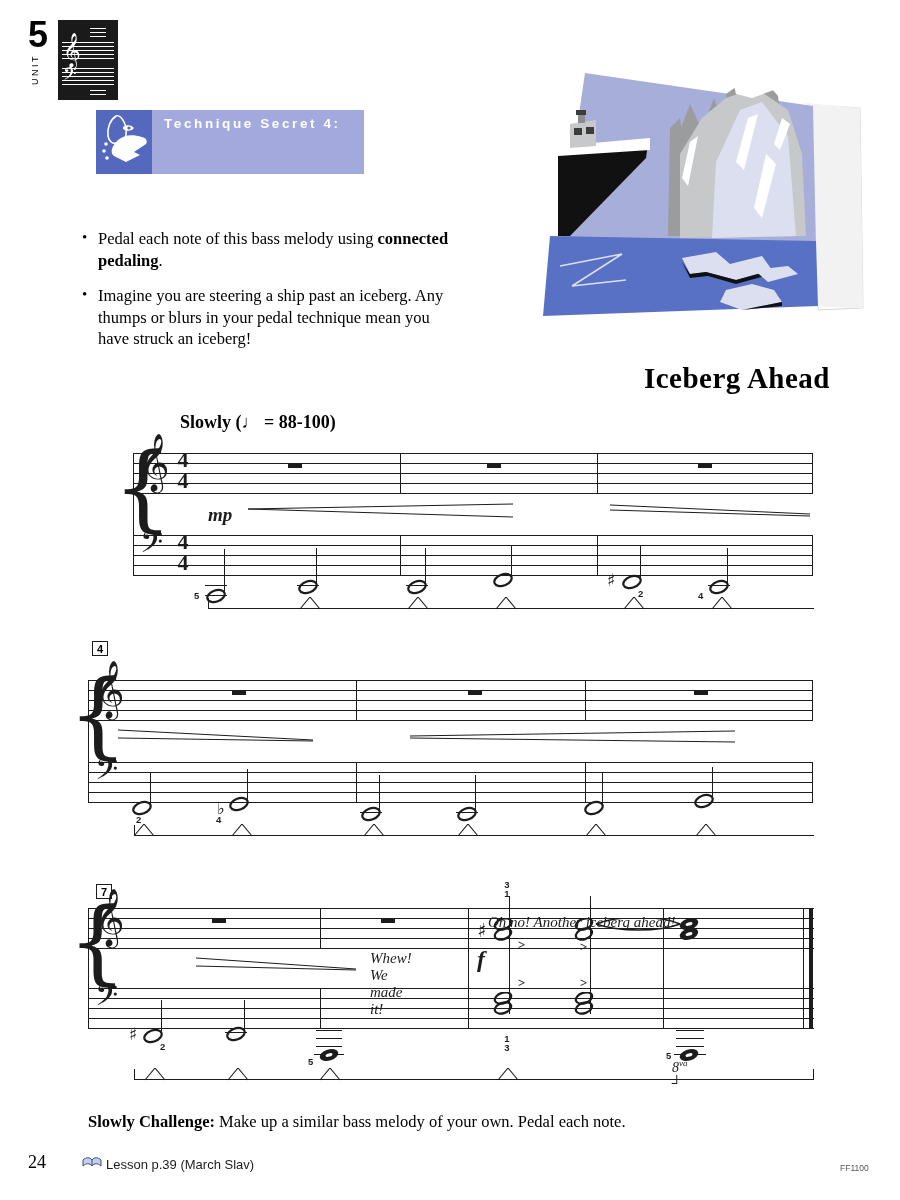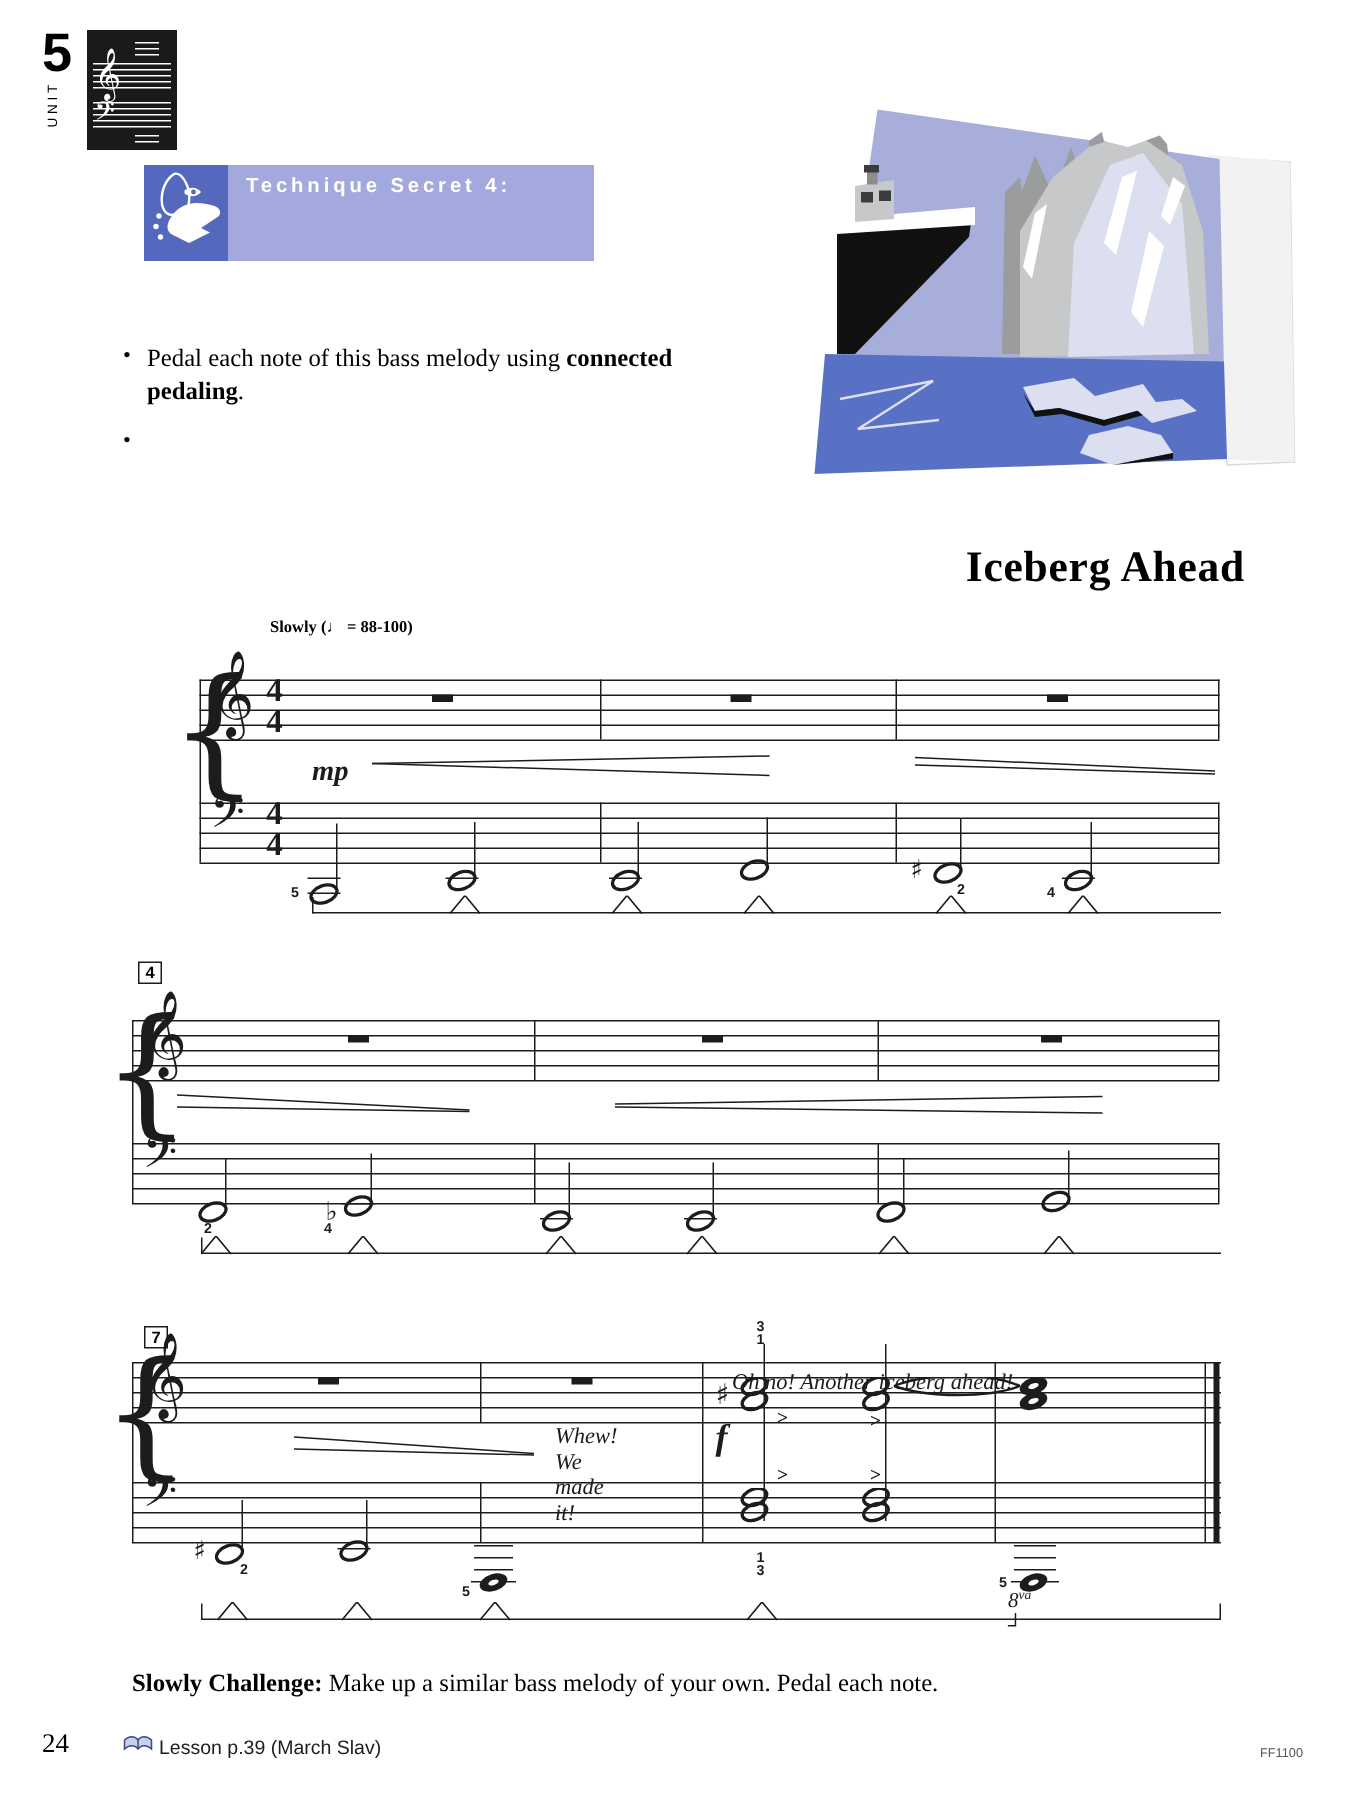--- a/index.html
+++ b/index.html
@@ -13,21 +13,21 @@
             font-weight:bold;font-size:36px;line-height:34px;}
   .unit-word{position:absolute;left:2px;top:36px;width:14px;
              font-family:"Liberation Sans",sans-serif;font-size:9px;letter-spacing:2.5px;
              writing-mode:vertical-rl;transform:rotate(180deg);}
   .unit-sq{position:absolute;left:30px;top:2px;width:60px;height:80px;background:#1a1a1a;overflow:hidden;}
   .unit-sq .ln{position:absolute;left:4px;width:52px;height:1.3px;background:#fff;}
   .unit-sq .sm{position:absolute;width:16px;height:1.3px;background:#fff;left:32px;}
   .unit-sq .cl{position:absolute;color:#fff;font-family:"DejaVu Sans",sans-serif;}
 
   
-  #tech-box{left:96px;top:110px;width:300px;}
+  #tech-box{left:96px;top:110px;width:268px;}
   #tech-head{display:flex;height:64px;background:#a3a9dd;}
   #tech-icon{width:56px;height:64px;background:#5468bd;position:relative;overflow:hidden;}
   #tech-head-text{padding:6px 0 0 12px;}
   .ts-line1{font-family:"Liberation Sans",sans-serif;font-size:13.5px;font-weight:bold;
             letter-spacing:2.6px;color:#ffffff;}
   .ts-line2{font-family:"Liberation Serif",serif;font-size:21px;font-weight:bold;
             color:#111;margin-top:3px;letter-spacing:.2px;}
   #tech-body{background:#dfe2f3;height:41px;padding:9px 0 0 10px;font-size:16.5px;}
   #tech-body i{font-style:italic;}
 
@@ -40,21 +40,21 @@
   
   #illus{left:530px;top:58px;width:350px;height:280px;}
 
   
   #piece-title{left:0;top:362px;width:830px;text-align:right;
                font-family:"Liberation Serif",serif;font-weight:bold;font-size:29px;
                letter-spacing:.5px;}
 
   
   #tempo{left:180px;top:412px;font-family:"Liberation Serif",serif;
-         font-weight:bold;font-size:11px;white-space:nowrap;text-align:right;}
+         font-weight:bold;font-size:18px;white-space:nowrap;text-align:right;}
 
   
   .system{position:absolute;}
   .staffline{position:absolute;height:1px;background:#1c1c1c;}
   .barline{position:absolute;width:1.2px;background:#1c1c1c;}
   .finalbar-thin{position:absolute;width:1.3px;background:#1c1c1c;}
   .finalbar-thick{position:absolute;width:4.2px;background:#1c1c1c;}
   .brace{position:absolute;font-family:"DejaVu Serif",serif;color:#1c1c1c;}
   .clef{position:absolute;font-family:"DejaVu Sans",sans-serif;color:#1c1c1c;line-height:1;}
   .timesig{position:absolute;font-family:"Liberation Serif",serif;font-weight:bold;
@@ -131,21 +131,21 @@
       <div class="ts-line1">Technique Secret 4:</div>
     </div>
   </div>
 </div>
 
 <div class="abs" id="bullets">
   <div class="bullet">
     <span class="dot">•</span><span>Pedal each note of this bass melody using </span><b>connected pedaling</b><span>.</span>
   </div>
   <div class="bullet">
-    <span class="dot">•</span>
+    <span class="dot">•</span><span>Imagine you are steering a ship past an iceberg. Any thumps or blurs in your pedal technique mean you have struck an iceberg!</span>
   </div>
 </div>
 
 <div class="abs" id="illus">
   <svg width="350" height="280" viewBox="0 0 350 280">
 
     <polygon points="283,47 330,50 333,250 288,252" fill="#fdfdfd" stroke="#d9d9d9" stroke-width="1"></polygon>
     <polygon points="275,45 330,50 333,250 275,248" fill="#f2f2f2"></polygon>
 
     <polygon points="55,15 283,48 286,190 20,255" fill="#a8aeda"></polygon>

